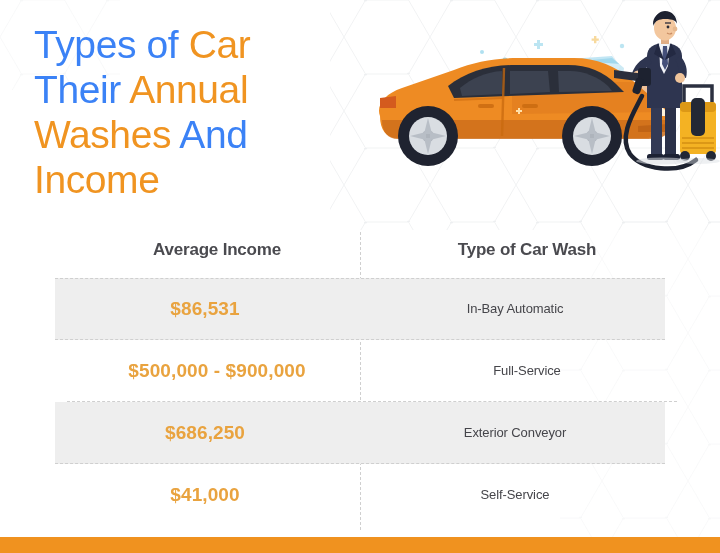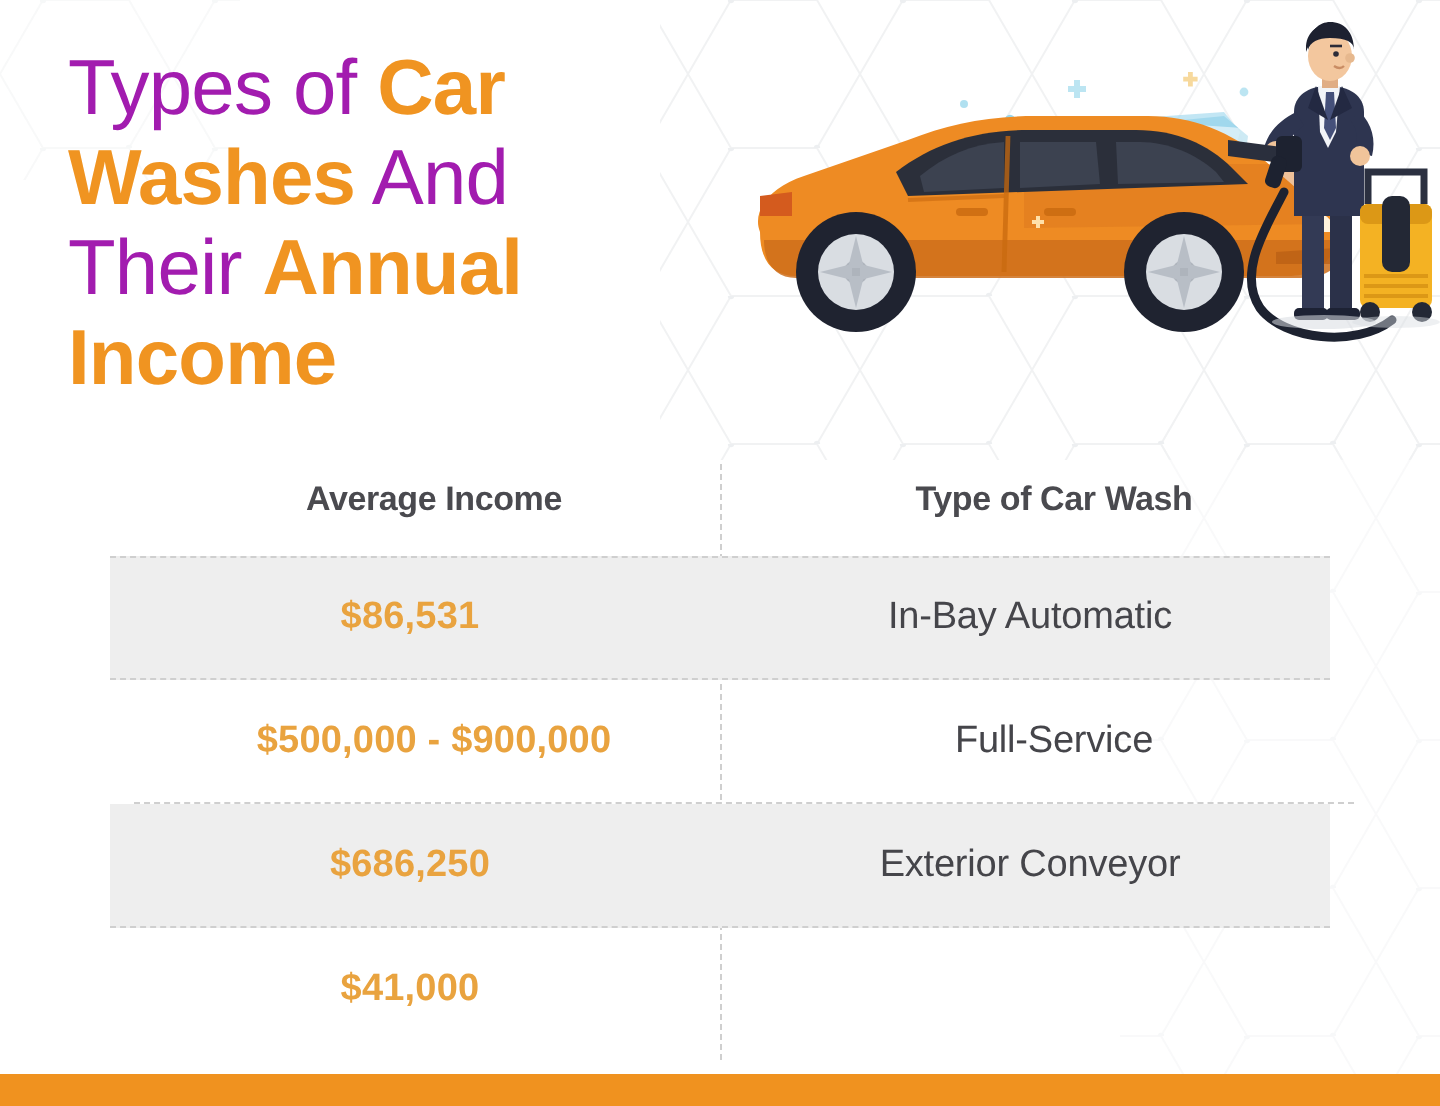--- a/index.html
+++ b/index.html
@@ -35,26 +35,26 @@
     left: 34px;
     top: 22px;
     width: 330px;
     font-size: 39px;
     line-height: 45px;
     font-weight: 400;
     letter-spacing: -0.4px;
     color: #3f3f44;
   }
   #headline .hl-strong {
-    font-weight: 700;
+    font-weight: 400;
     color: #f09421;
   }
   #headline .hl-plain {
     font-weight: 400;
-    color: #a21caf;
+    color: #3b82f6;
   }
   #headline .hl-line { display: block; white-space: nowrap; }
 
   
   #illustration {
     position: absolute;
     left: 362px;
     top: 8px;
     width: 358px;
     height: 200px;
@@ -135,21 +135,21 @@
     left: 55px;
     width: 300px;
     font-size: 19px;
     font-weight: 700;
     color: #e9a33f;
     letter-spacing: 0.1px;
   }
   .cell.type {
     left: 365px;
     width: 300px;
-    font-size: 19px;
+    font-size: 13px;
     font-weight: 400;
     color: #45454a;
     letter-spacing: -0.1px;
   }
 
   
   #bottom-bar {
     position: absolute;
     left: 0;
     top: 537px;
@@ -171,22 +171,22 @@
         <circle cx="64.5" cy="74" r="1.6" fill="#e0e3e6"></circle>
       </pattern>
     </defs>
     <rect x="330" y="0" width="390" height="230" fill="url(#hexpat)"></rect>
     <rect x="560" y="210" width="160" height="330" fill="url(#hexpat)" opacity="0.45"></rect>
     <rect x="0" y="0" width="120" height="90" fill="url(#hexpat)" opacity="0.5"></rect>
   </svg>
 
   <div id="headline">
     <span class="hl-line"><span class="hl-plain">Types of </span><span class="hl-strong">Car</span></span>
+    <span class="hl-line"><span class="hl-plain">Their </span><span class="hl-strong">Annual</span></span>
     <span class="hl-line"><span class="hl-strong">Washes</span><span class="hl-plain"> And</span></span>
-    <span class="hl-line"><span class="hl-plain">Their </span><span class="hl-strong">Annual</span></span>
     <span class="hl-line"><span class="hl-strong">Income</span></span>
   </div>
 
   <svg id="illustration" viewBox="0 0 358 200" xmlns="http://www.w3.org/2000/svg">
 
     <g>
       <path d="M128 62 L250 50 L262 60 L258 92 L128 96 Z" fill="#7ec8e3" opacity="0.85"></path>
       <path d="M150 55 L250 48 L258 58 L254 72 L150 78 Z" fill="#a8dcef" opacity="0.7"></path>
       <circle cx="160" cy="70" r="3" fill="#ffffff" opacity="0.85"></circle>
       <circle cx="182" cy="62" r="2.4" fill="#ffffff" opacity="0.8"></circle>
@@ -358,19 +358,20 @@
     <div class="row shaded" style="top:170px;">
       <div class="band"></div>
       <div class="hrule bottom"></div>
       <div class="cell income">$686,250</div>
       <div class="cell type">Exterior Conveyor</div>
     </div>
 
     <div class="row" style="top:232px;">
       <div class="band"></div>
       <div class="cell income">$41,000</div>
+      <div class="cell type">Self-Service</div>
     </div>
 
   </div>
 
   <div id="bottom-bar"></div>
 
 </div>
 
 </body></html>

